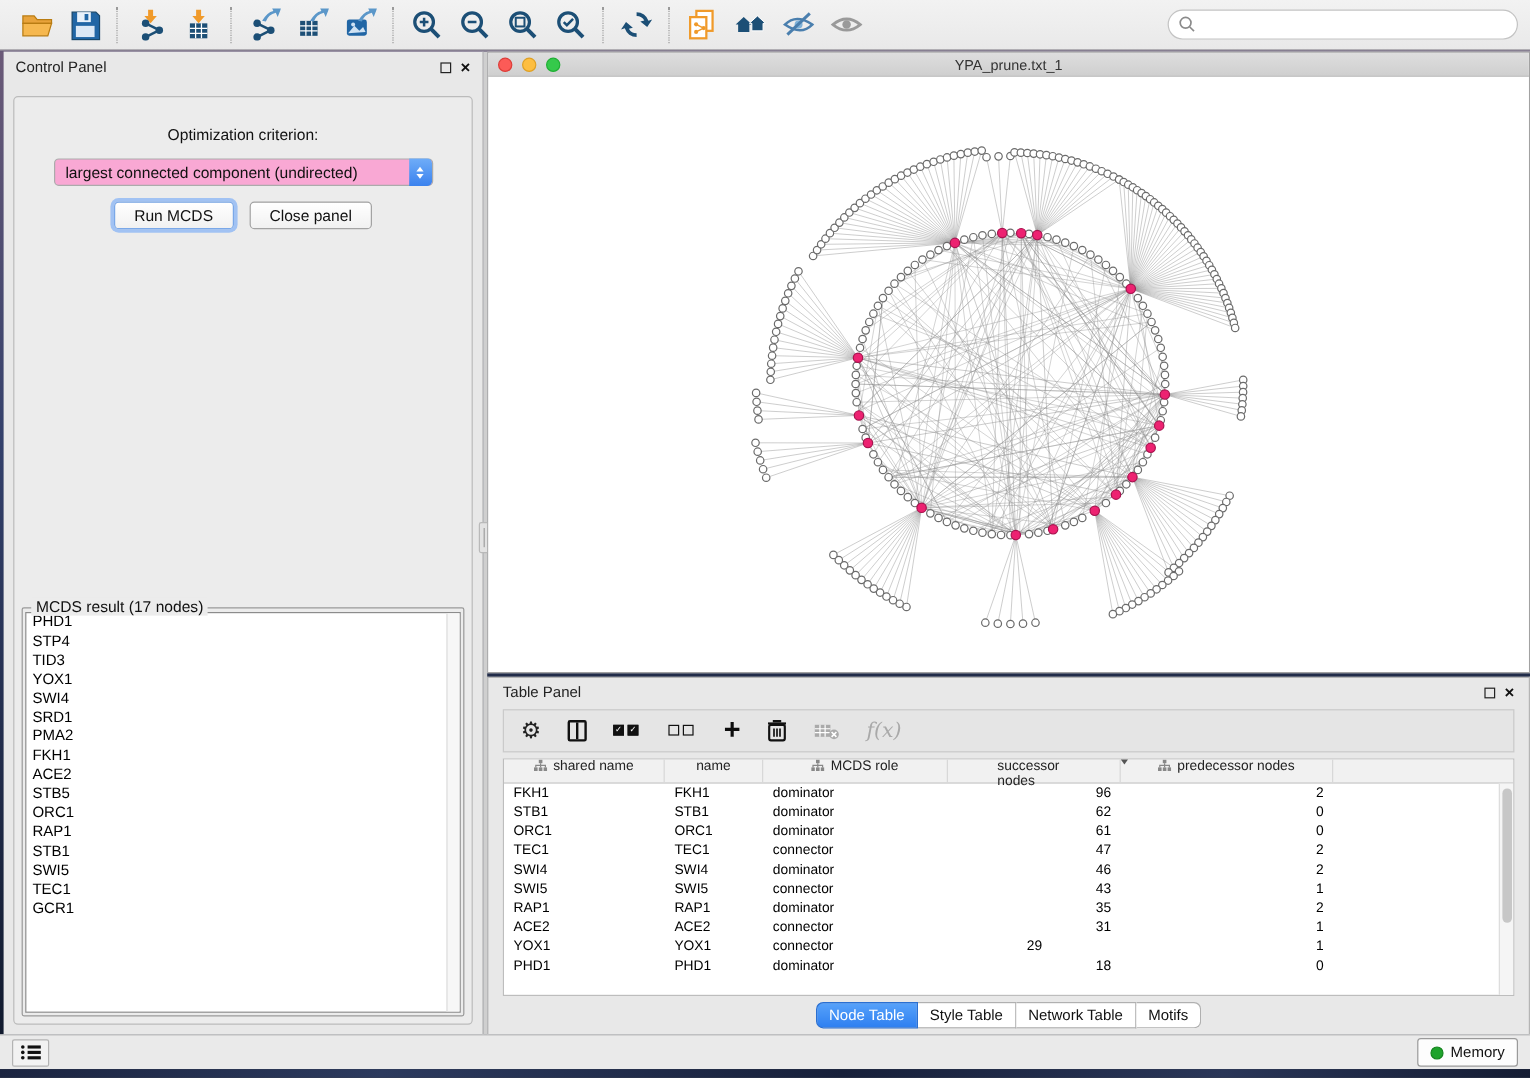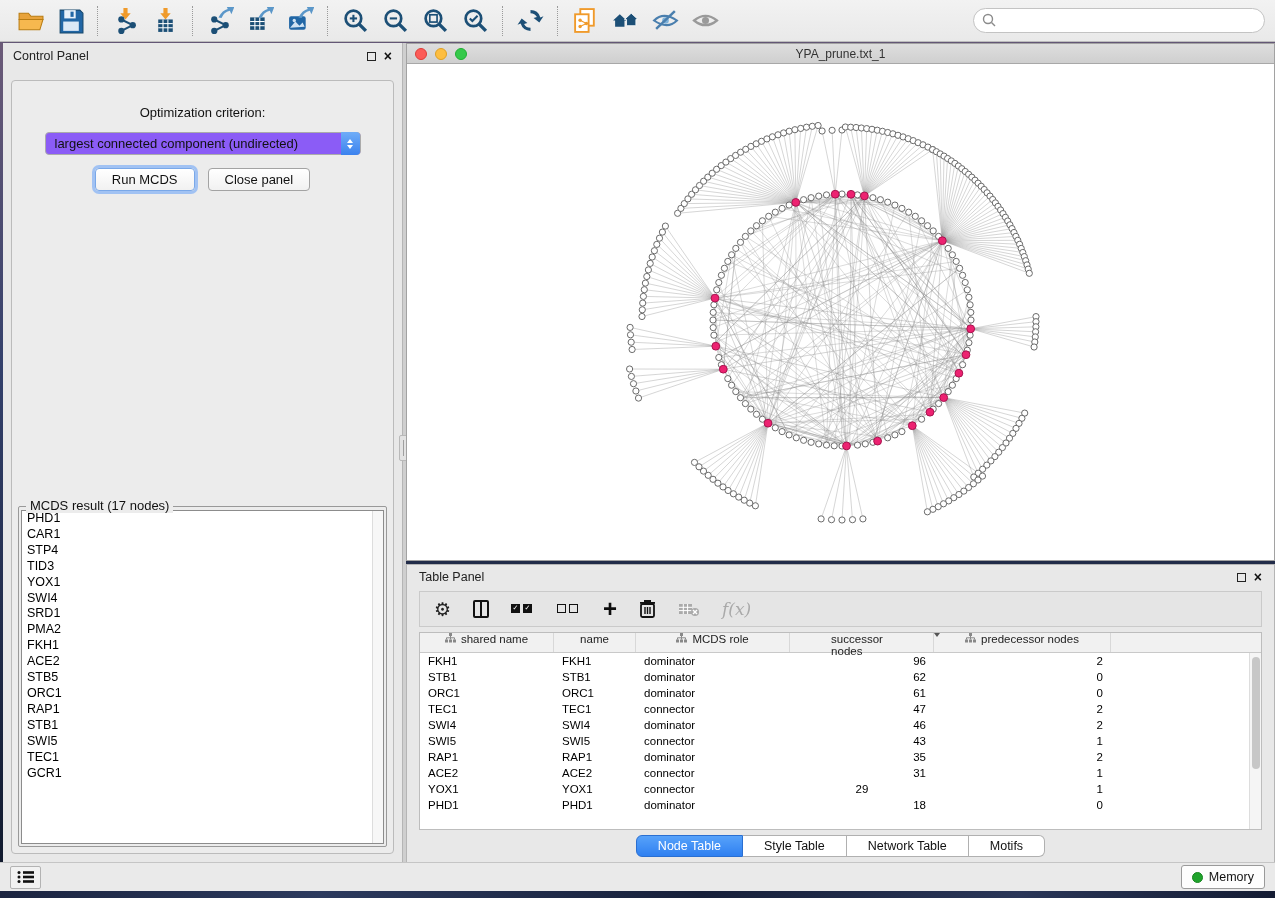--- a/index.html
+++ b/index.html
@@ -38,21 +38,21 @@
   .wctl-close { font-weight:bold; font-size:14px; color:#111; line-height:9px; }
   .cp-tabbar { display:flex; justify-content:center; margin-top:2px; position:relative; z-index:2; }
   .seg { height:21px; padding:0 14px; display:flex; align-items:center; background:#fff;
     border:1px solid #a9a9a9; border-left:none; font-size:12px; color:#222; }
   .seg:first-child { border-left:1px solid #a9a9a9; border-radius:4px 0 0 4px; }
   .seg:last-child { border-radius:0 4px 4px 0; }
   .seg.active { background:linear-gradient(180deg,#5fa8fb,#2e7ef0); color:#fff; border-color:#2a6fd1; }
   .cp-content { position:absolute; left:8px; right:8px; top:37px; bottom:8px;
     border:1px solid #bbb; border-radius:4px; background:#ececec; }
   .opt-label { text-align:center; margin-top:24px; font-size:13px; color:#111; }
-  .select-box { margin:12px auto 0; width:316px; height:23px; background:#8b5cf6;
+  .select-box { margin:12px auto 0; width:316px; height:23px; background:#f9a8d4;
     border:1px solid #ababab; border-radius:4px; display:flex; align-items:center; position:relative; }
   .select-value { padding-left:9px; font-size:13px; color:#111; white-space:nowrap; }
   .select-stepper { position:absolute; right:0; top:-1px; width:19px; height:23px; border-radius:0 4px 4px 0;
     background:linear-gradient(180deg,#6fadf8,#3b82ee); display:flex; flex-direction:column;
     align-items:center; justify-content:center; gap:2px; }
   .tri-up { width:0; height:0; border-left:3.5px solid transparent; border-right:3.5px solid transparent; border-bottom:4.5px solid #fff; }
   .tri-dn { width:0; height:0; border-left:3.5px solid transparent; border-right:3.5px solid transparent; border-top:4.5px solid #fff; }
   .cp-buttons { display:flex; justify-content:center; gap:13px; margin-top:13px; }
   .btn { height:23px; padding:0 16px; background:linear-gradient(180deg,#ffffff,#f1f1f1);
     border:1px solid #a3a3a3; border-radius:4px; font-size:13px; color:#111; }
@@ -108,21 +108,21 @@
     border-right:1px solid #d8d8d8; position:relative; }
   .sort-chevron { width:0; height:0; border-left:3.5px solid transparent; border-right:3.5px solid transparent; border-top:4px solid #555; margin-left:3px; }
   .nt-body { position:absolute; left:0; right:12px; top:20px; bottom:0; overflow:hidden; }
   .nt-row { display:flex; height:16px; }
   .nt-cell { font-size:11.5px; color:#000; line-height:16px; padding:0 8px; white-space:nowrap; overflow:hidden; }
   .nt-cell.num { text-align:right; }
   .nt-vscroll { position:absolute; right:0; top:20px; bottom:0; width:12px; background:#f5f5f5; border-left:1px solid #ddd; }
   .nt-thumb { position:absolute; left:1.5px; width:8px; top:4px; height:112px; background:#c7c7c7; border-radius:4px; }
 
   .tp-tabs { position:absolute; left:0; right:0; bottom:5px; display:flex; justify-content:center; }
-  .tp-tab { height:22px; padding:0 21px; display:flex; align-items:center; background:#fff;
+  .tp-tab { height:22px; padding:0 10px; display:flex; align-items:center; background:#fff;
     border:1px solid #b0b0b0; border-left:none; font-size:12.5px; color:#111; }
   .tp-tab:first-child { border-left:1px solid #b0b0b0; border-radius:6px 0 0 6px; }
   .tp-tab:last-child { border-radius:0 6px 6px 0; }
   .tp-tab.active { background:linear-gradient(180deg,#57a2fa,#2f80f1); color:#fff; border-color:#2a6fd1; }
 
   
   .statusbar { position:absolute; left:0; top:862px; width:1275px; height:29px; background:#eaeaea;
     border-top:1px solid #c5c5c5; display:flex; align-items:center; padding:0 10px; }
   .list-btn { width:31px; height:23px; border:1px solid #b3b3b3; background:#f2f2f2; border-radius:2px;
     display:flex; align-items:center; justify-content:center; }
@@ -329,21 +329,20 @@
       <div class="cp-buttons">
         <button class="btn focused">Run MCDS</button>
         <button class="btn">Close panel</button>
       </div>
       <div class="result-frame">
         <span class="result-legend">MCDS result (17 nodes)</span>
         <div class="result-border"></div>
         <div class="result-list" id="result-list">
           <div class="result-scroll"></div>
         <div class="result-item">PHD1</div>
-            <div class="result-item">CAR1</div>
             <div class="result-item">STP4</div>
             <div class="result-item">TID3</div>
             <div class="result-item">YOX1</div>
             <div class="result-item">SWI4</div>
             <div class="result-item">SRD1</div>
             <div class="result-item">PMA2</div>
             <div class="result-item">FKH1</div>
             <div class="result-item">ACE2</div>
             <div class="result-item">STB5</div>
             <div class="result-item">ORC1</div>

